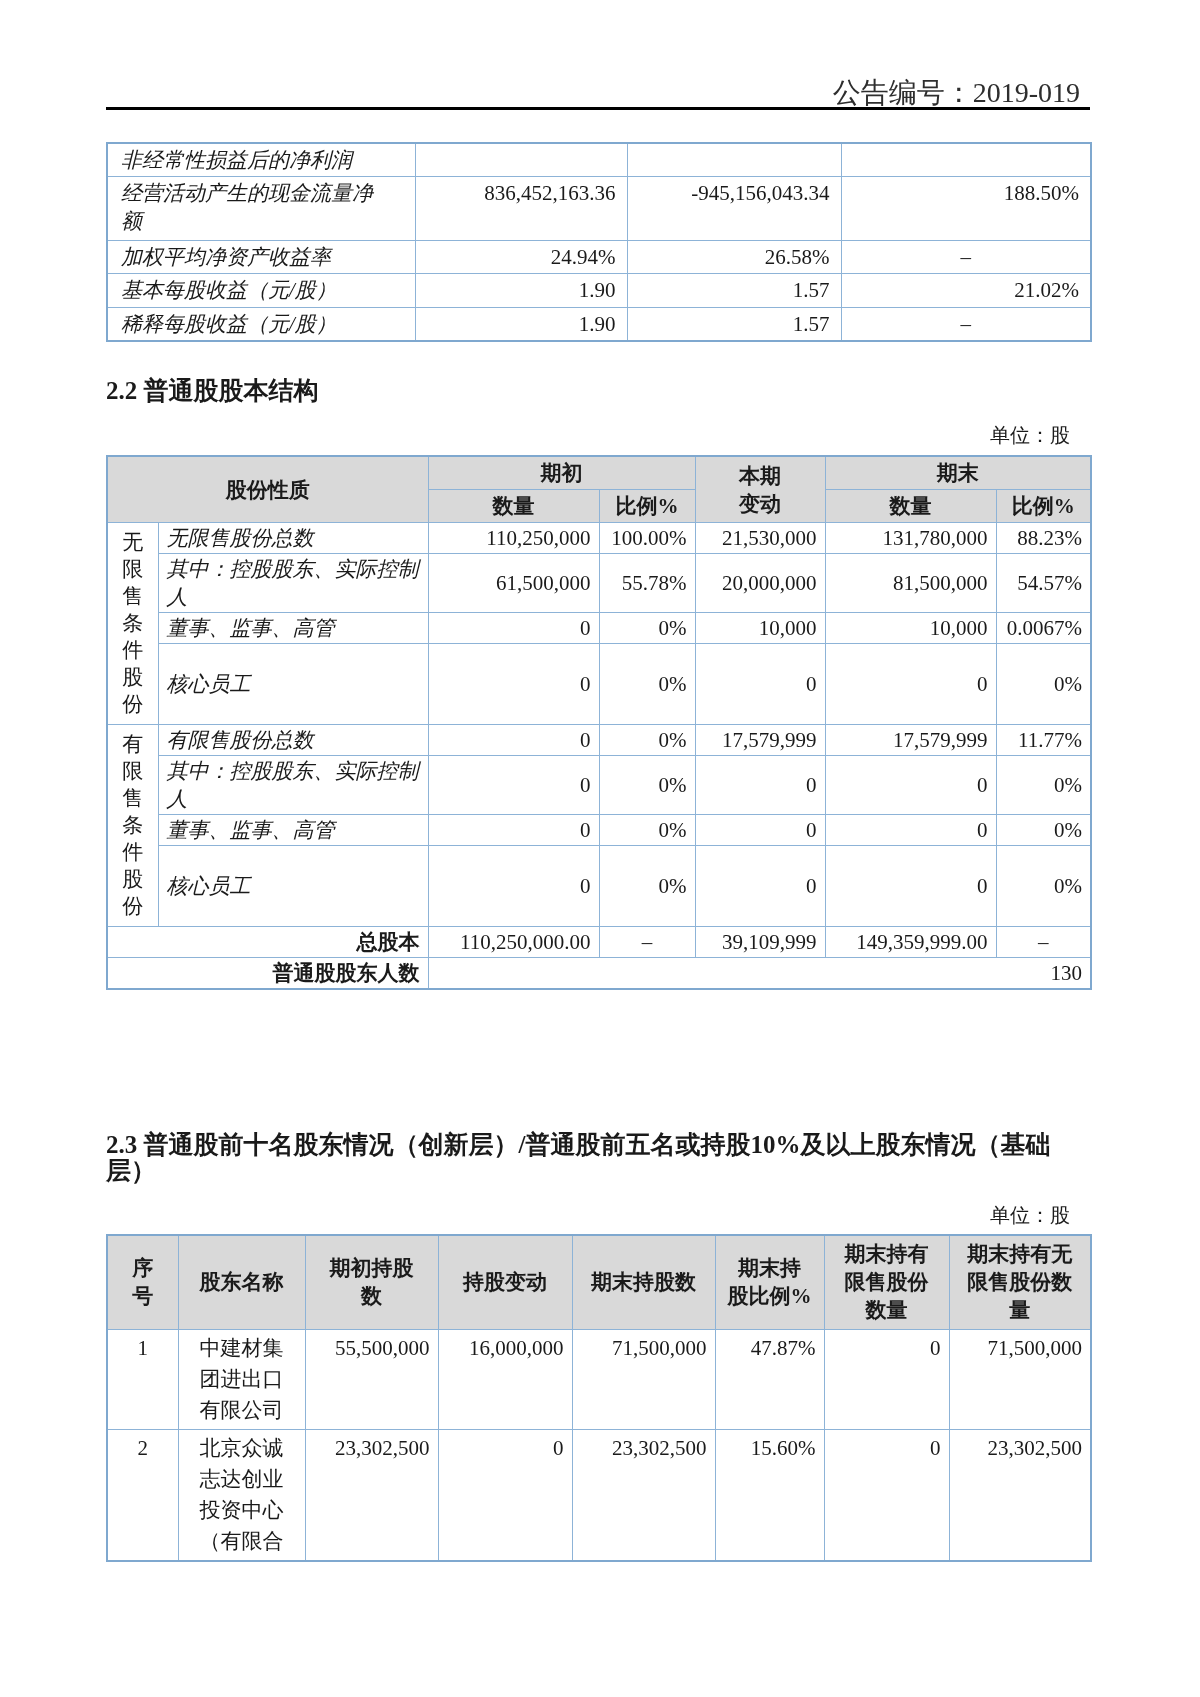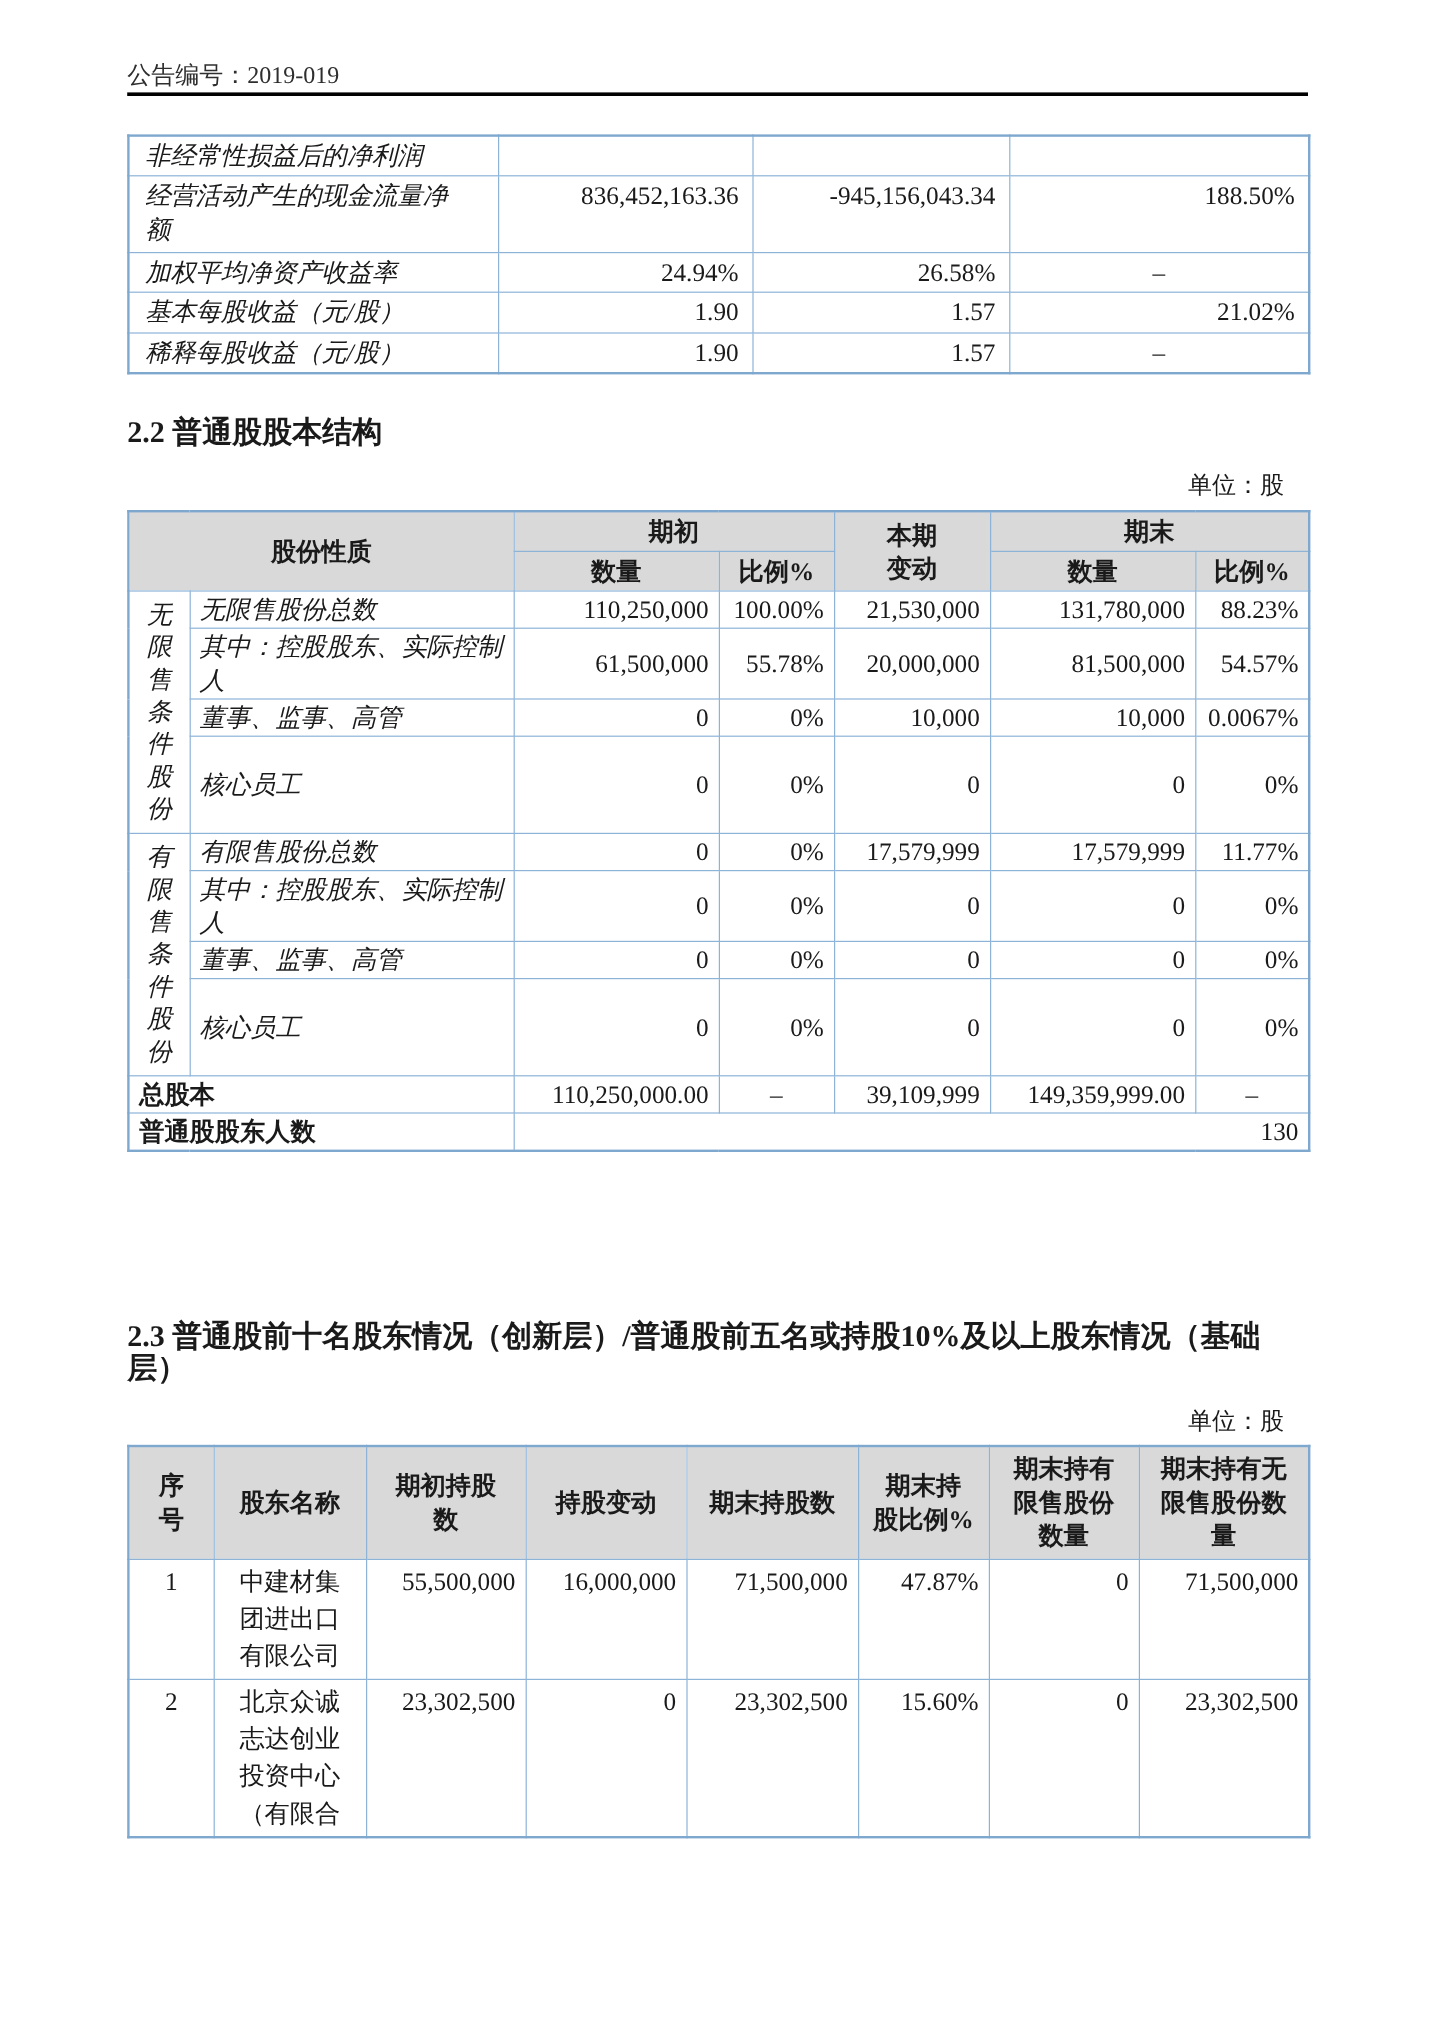--- a/index.html
+++ b/index.html
@@ -4,22 +4,22 @@
 <style>
   * { box-sizing: border-box; }
   html,body { margin:0; padding:0; }
   body {
     width:1200px; height:1697px; background:#ffffff;
     font-family:"Liberation Serif","DejaVu Serif",serif;
     color:#1a1a1a;
   }
   .content { width:984px; margin-left:106px; }
 
-  .notice { padding-top:52px; padding-right:10px; text-align:left;
-            font-size:20px; line-height:22px; color:#2e2e2e; }
+  .notice { padding-top:82px; padding-right:10px; text-align:right;
+            font-size:28px; line-height:22px; color:#2e2e2e; }
   .rule   { height:3px; background:#000; margin-top:3px; }
 
   table { border-collapse:collapse; table-layout:fixed; width:984px;
           border:2px solid #7fa8cf; }
   td,th { border:1px solid #8db3d7; font-size:21px; line-height:28px;
           white-space:pre-line; overflow:hidden; padding:2px 8px; }
   th { background:#d9d9d9; font-weight:bold; text-align:center;
        vertical-align:middle; padding:2px 4px; }
 
   .lbl { text-align:left; padding-left:13px;font-style:italic; }
@@ -35,25 +35,25 @@
 
   
   .sec-title { margin-top:36px; font-size:25px; font-weight:bold; line-height:26px; }
   .sec-title.far { margin-top:142px; }
   .unit { margin-top:20px; text-align:right; font-size:20px;
           line-height:22px; padding-right:20px; }
 
   
   .cap-table { margin-top:9px; }
   .cap-table td { vertical-align:middle; padding:1px 8px; }
-  .vcell { vertical-align:middle; padding:0;font-style:italic; }
+  .vcell { vertical-align:middle; padding:0; }
   .vtext { width:1.1em; margin:0 auto; word-break:break-all;
            line-height:27px; text-align:center; }
   .indent { padding-left:88px; }
-  .bold-ctr { font-weight:bold; text-align:left; }
+  .bold-ctr { font-weight:bold; text-align:right; }
   tr.c-sm{height:29px} tr.c-md{height:57px} tr.c-lg{height:81px}
   tr.c-tot{height:28px} tr.c-hold{height:31px}
   tr.c-h1{height:28px} tr.c-h2{height:26px}
 
   
   .sh-table { margin-top:8px; }
   .sh-table td { vertical-align:top; padding:3px 8px; line-height:31px; }
   .sh-table thead tr { height:94px; }
   tr.s-r1{height:97px} tr.s-r2{height:124px}
 </style>

